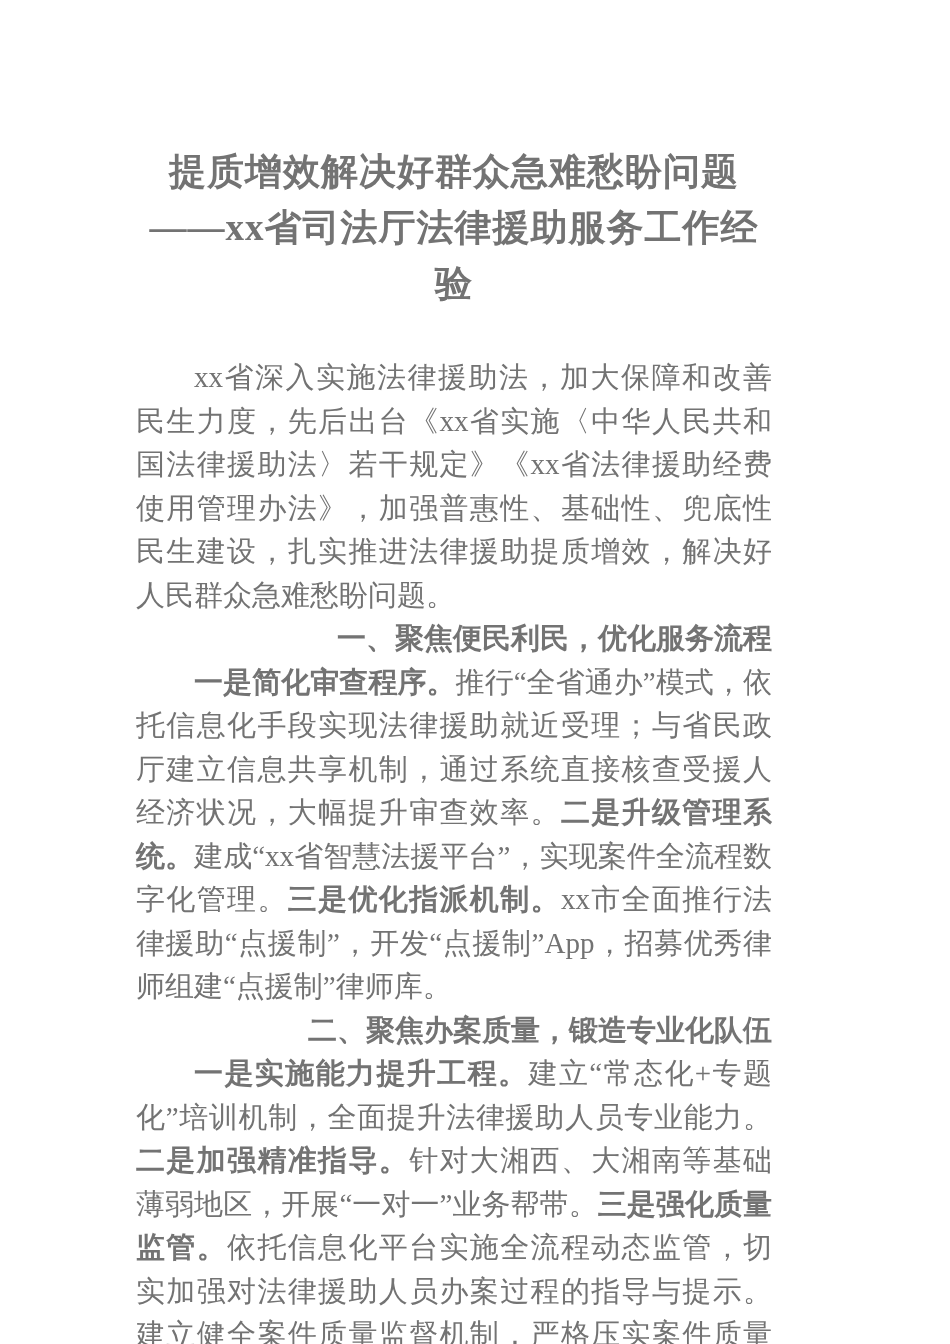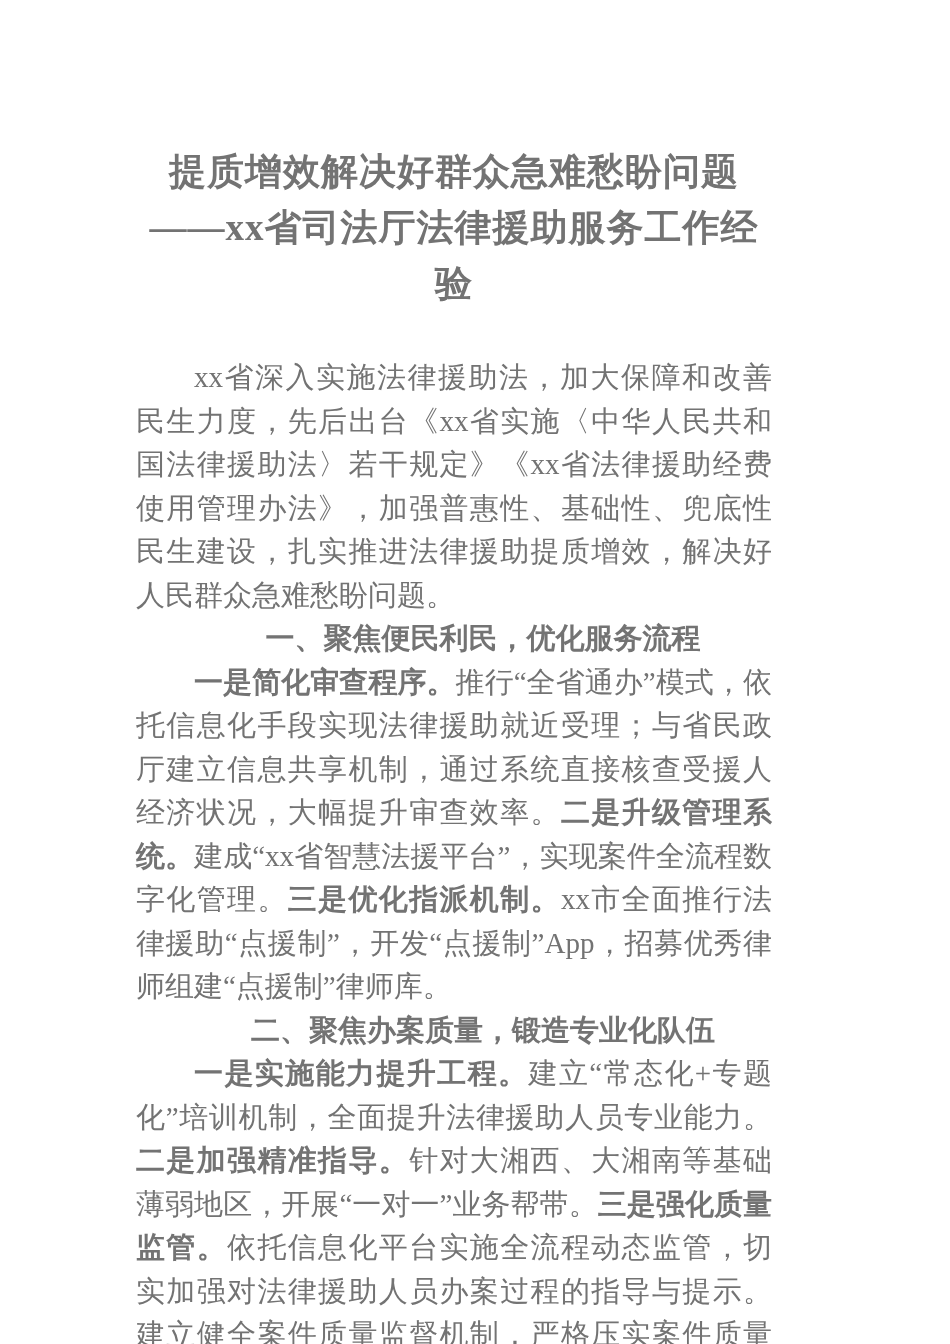--- a/index.html
+++ b/index.html
@@ -35,21 +35,21 @@
   .para {
     margin: 0;
     text-indent: 2em;
     text-align: justify;
     text-justify: inter-ideograph;
     word-break: break-all;
   }
   .para.heading {
     font-weight: bold;
     font-family: "Liberation Sans", sans-serif;
-    text-align: center;
+    text-align: right;
   }
   .seg-bold {
     font-weight: bold;
   }
 </style>
 </head>
 <body>
 
 <div class="page">
   <h1 class="doc-title">提质增效解决好群众急难愁盼问题——xx省司法厅法律援助服务工作经验</h1>

